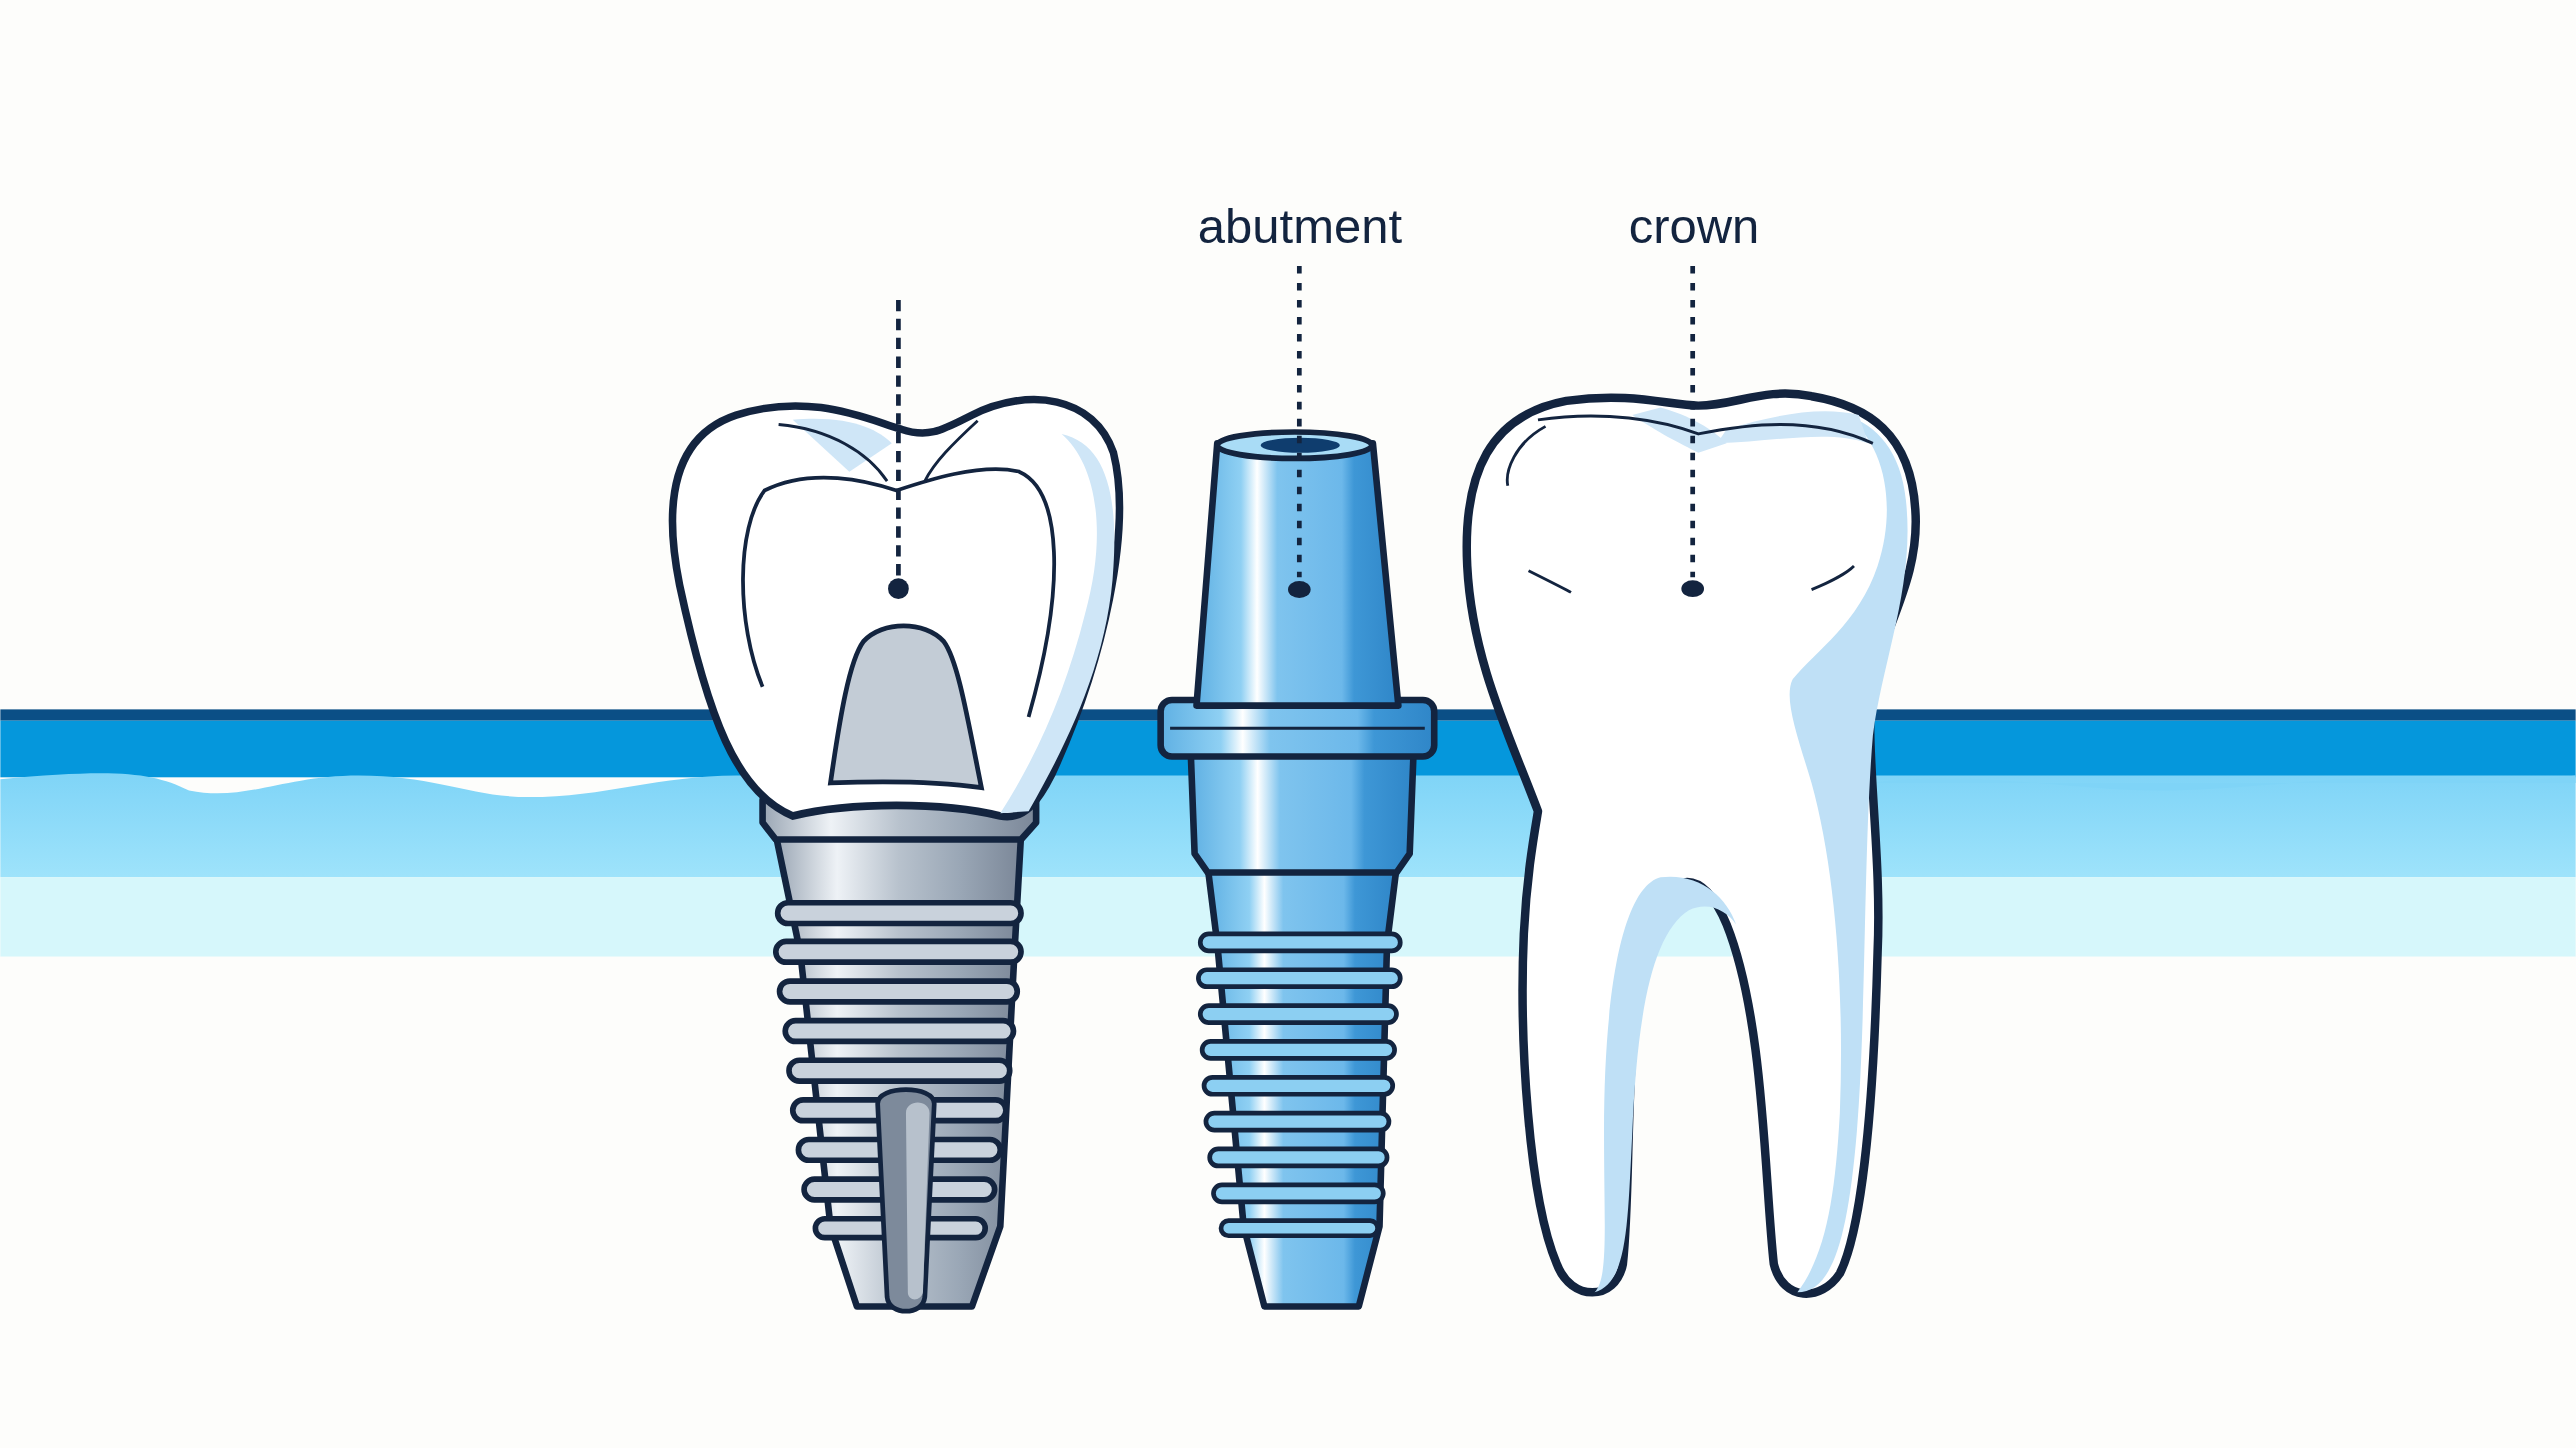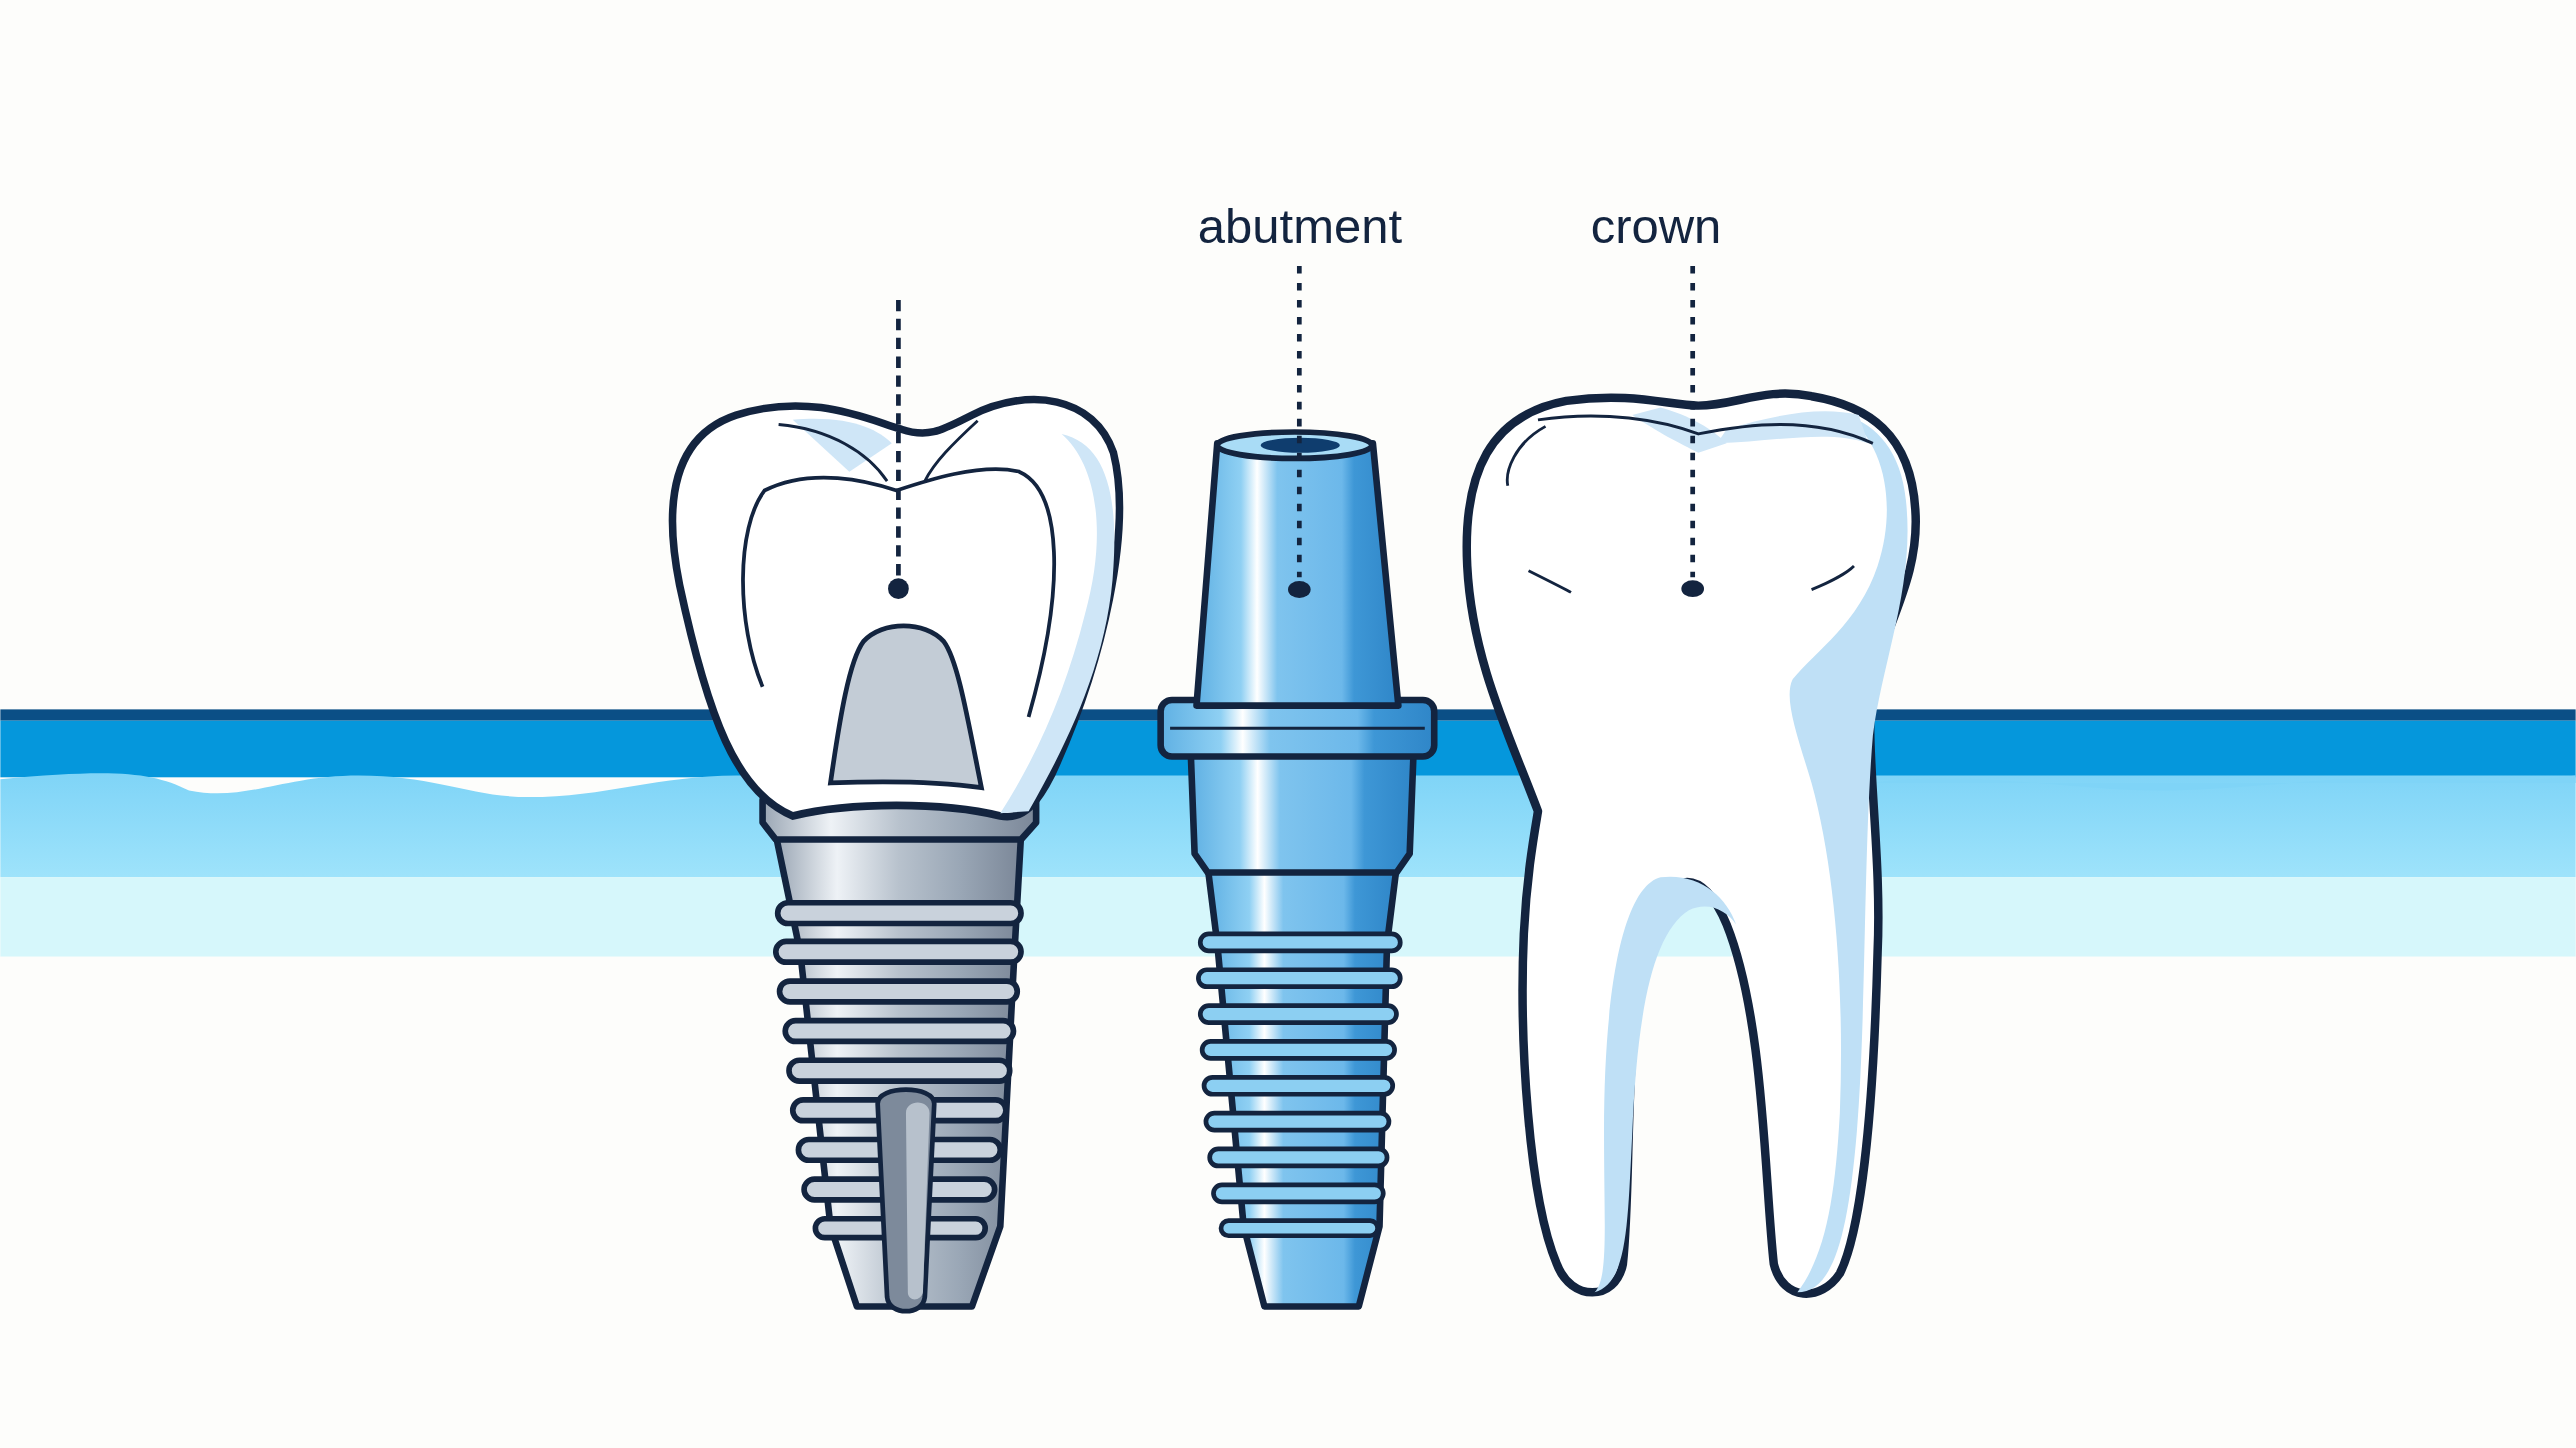--- a/index.html
+++ b/index.html
@@ -120,14 +120,14 @@
     <path d="M1620 605 C 1640 615, 1660 625, 1665 628" fill="none" stroke="#13243f" stroke-width="3"></path>
     <path d="M1920 625 C 1945 615, 1960 605, 1965 600" fill="none" stroke="#13243f" stroke-width="3"></path>
   </g>
   <line x1="1794" y1="282" x2="1794" y2="612" stroke="#13243f" stroke-width="5" stroke-dasharray="8 10"></line>
   <ellipse cx="1794" cy="624" rx="12" ry="9" fill="#13243f"></ellipse>
 </svg>
 
 <div class="label" style="left:897px; top:164px;">
 </div>
 <div class="label" style="left:1300px; top:195px;">abutment</div>
-<div class="label" style="left:1656px; top:195px;">crown</div>
+<div class="label" style="left:1694px; top:195px;">crown</div>
 
 
 </body></html>

